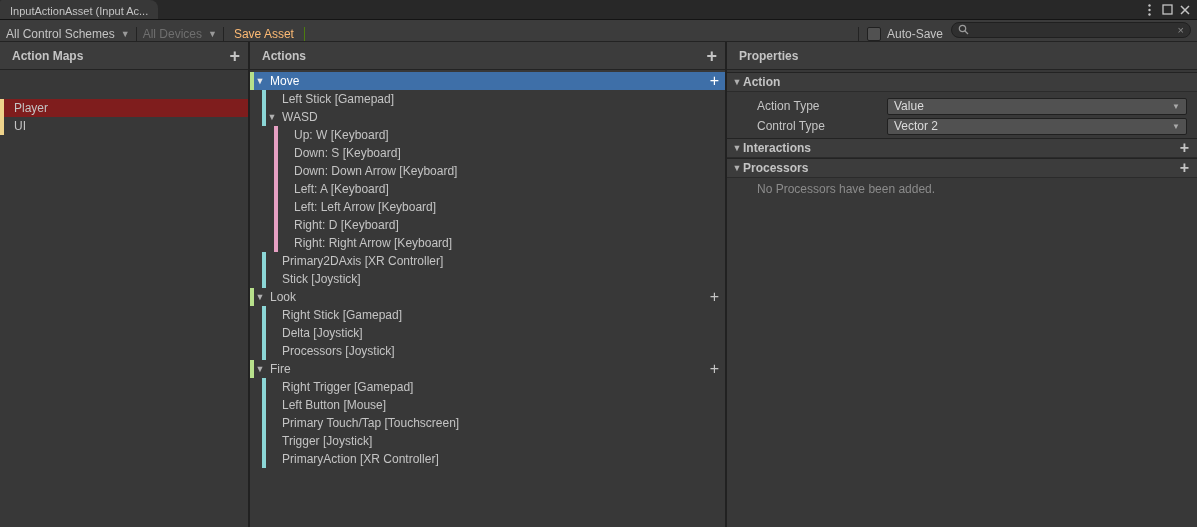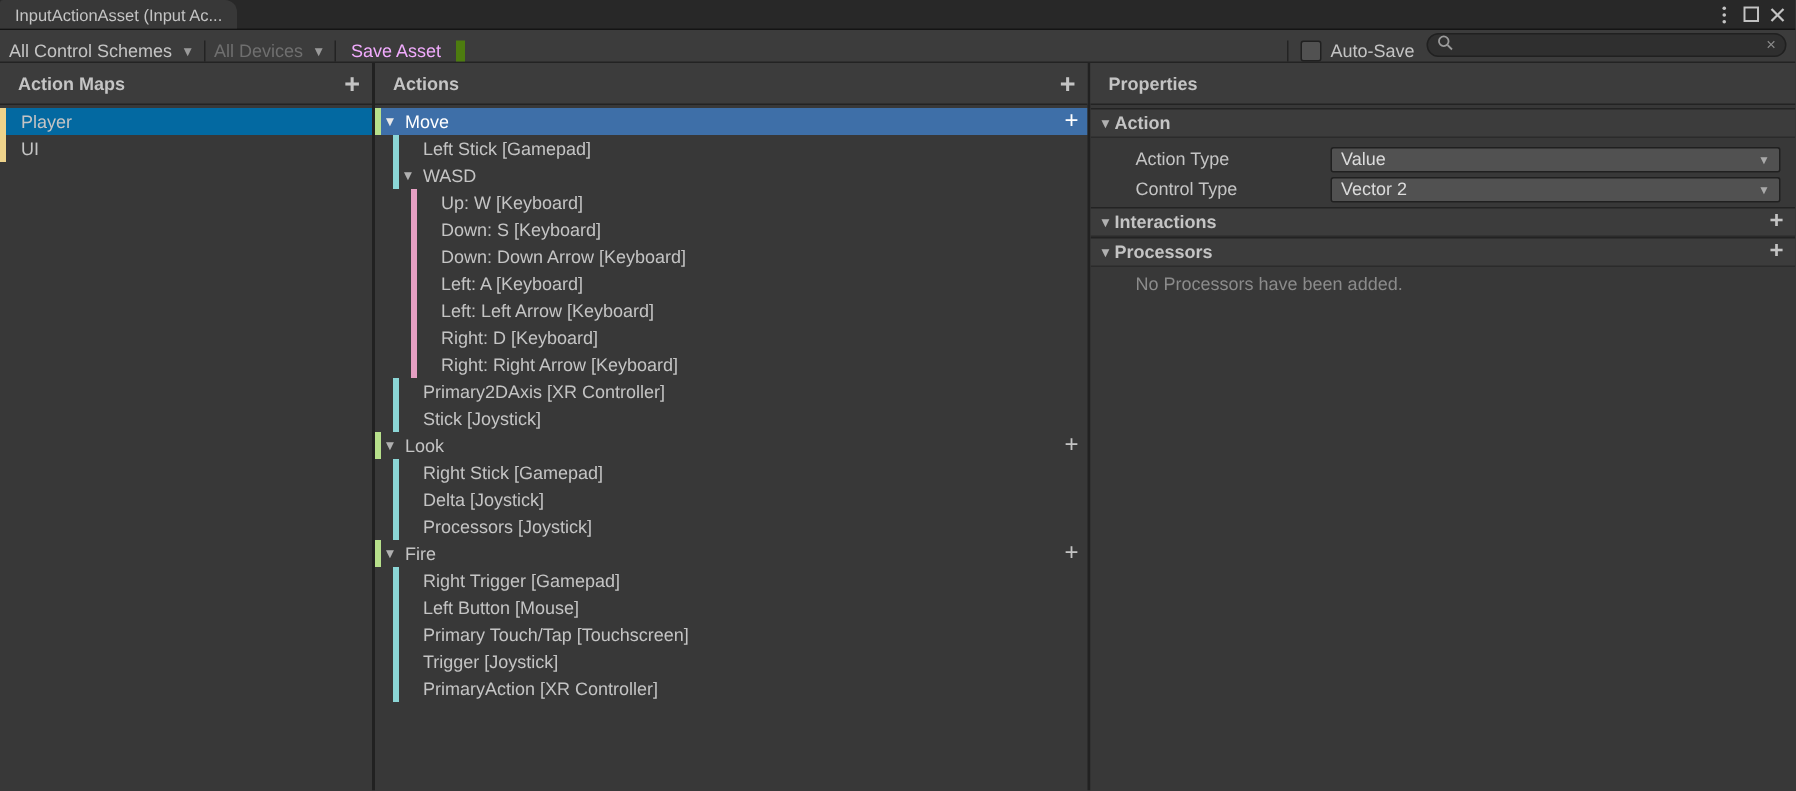--- a/index.html
+++ b/index.html
@@ -60,22 +60,22 @@
     border-right: 1px solid #232323;
     color: #c4c4c4;
     font-size: 12px;
   }
   .toolbar .dropdown.disabled { color: #6f6f6f; }
   .toolbar .chev { font-size: 9px; color:#9a9a9a; margin-left:2px; }
   .toolbar .save-btn {
     padding: 0 10px;
     display:flex;
     align-items:center;
-    color:#f0abfc;
-    border-right:6px solid #4d7c0f;
+    color:#fdba74;
+    border-right:1px solid #4d7c0f;
   }
   .toolbar-spacer { flex:1; }
   .auto-save {
     display:flex;
     align-items:center;
     gap:6px;
     padding:0 8px;
     color:#c4c4c4;
     border-left:1px solid #232323;
   }
@@ -147,21 +147,21 @@
     height:18px;
     display:flex;
     align-items:center;
     padding-left:0;
   }
   .map-item .bar {
     width:4px; height:100%;
     background:#eed38b;
     margin-right:10px;
   }
-  .map-item.selected { background:#0369a1; }
+  .map-item.selected { background:#7f1d1d;margin-top:27px; }
   
   .row {
     height:18px;
     display:flex;
     align-items:center;
     font-size:12px;
   }
   .row.selected { background:#3e6fa8; color:#fff; }
   .row.selected .add-small { color:#fff; }
   .row .pad { height:100%; }

